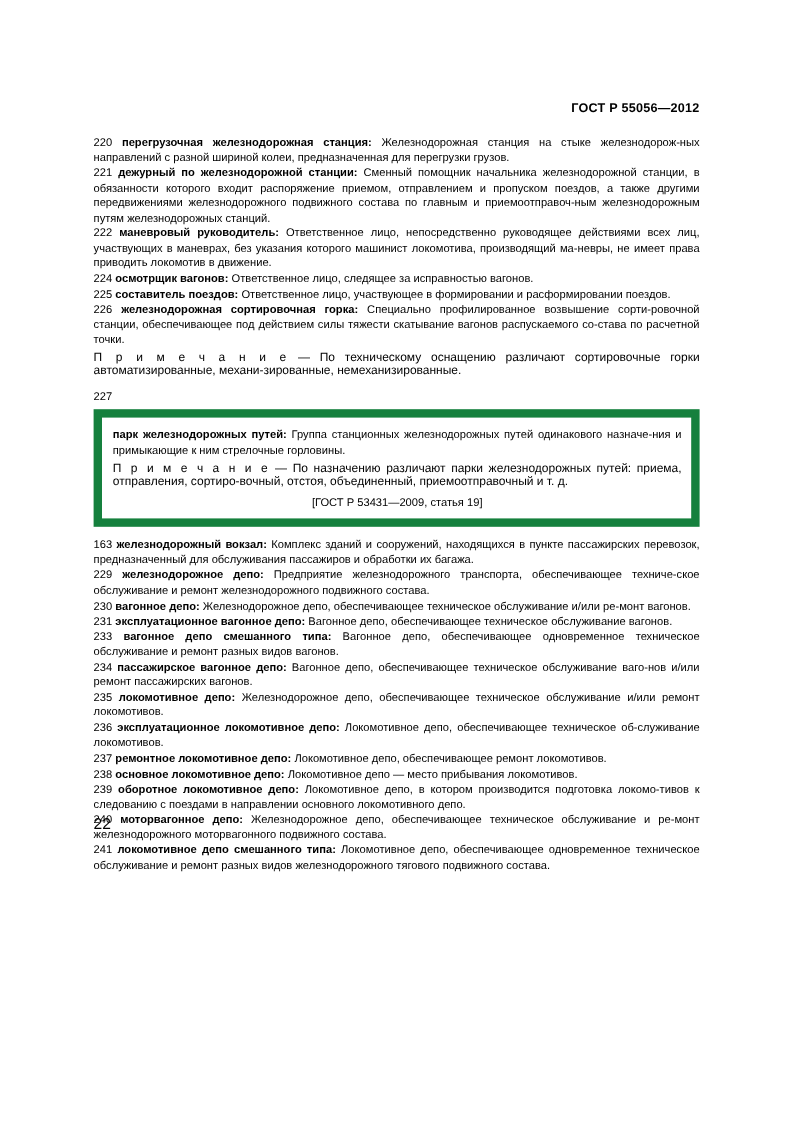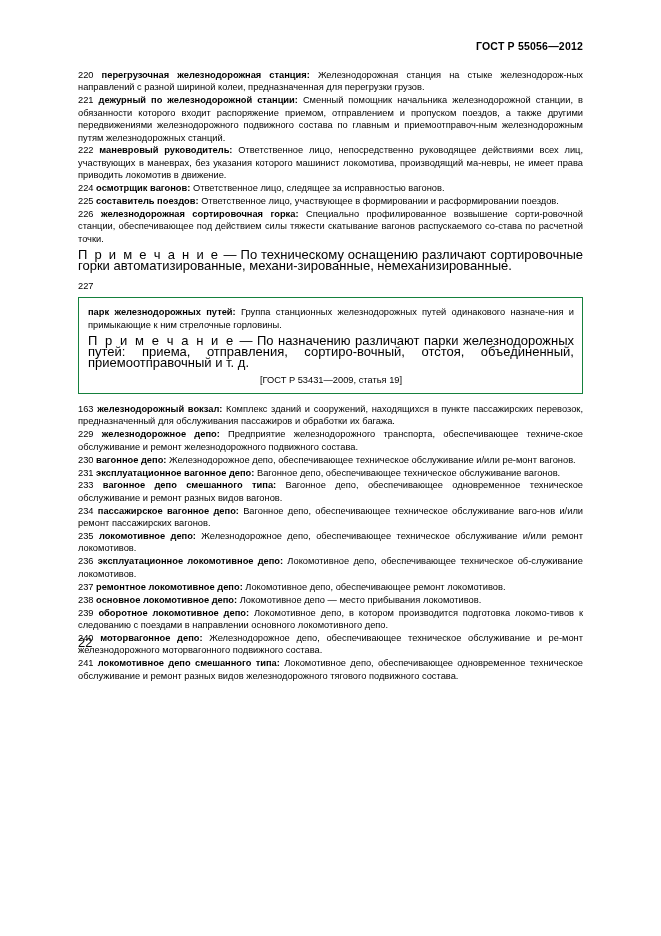--- a/index.html
+++ b/index.html
@@ -14,20 +14,21 @@
     color: #000000;
     position: relative;
     overflow: hidden;
   }
   .page {
     position: relative;
     width: 661px;
     height: 700px;
     box-sizing: border-box;
     padding: 0;
+    margin-top: 44px;
   }
   .header {
     position: absolute;
     top: 40px;
     right: 78px;
     font-size: 10.5px;
     font-weight: bold;
     letter-spacing: 0.2px;
   }
   .content {
@@ -45,34 +46,34 @@
     hyphens: manual;
   }
   p.entry .num {
     font-weight: normal;
   }
   p.entry .term {
     font-weight: bold;
   }
   .note {
     margin: 4px 0 4px 0;
-    font-size: 13px;
+    font-size: 10px;
     line-height: 11px;
     text-align: justify;
   }
   .note .note-label {
     letter-spacing: 1.6px;
   }
   .lone-num {
     margin: 9px 0 5px 0;
     font-size: 9.3px;
     line-height: 12px;
   }
   .boxed {
-    border: 1px solid #15803d;
+    border: 7px solid #15803d;
     padding: 8px 8px 7px 9px;
     margin: 0 0 9px 0;
     box-sizing: border-box;
   }
   .boxed p.entry {
     margin: 0;
   }
   .boxed .note {
     margin: 4px 0 6px 0;
   }

